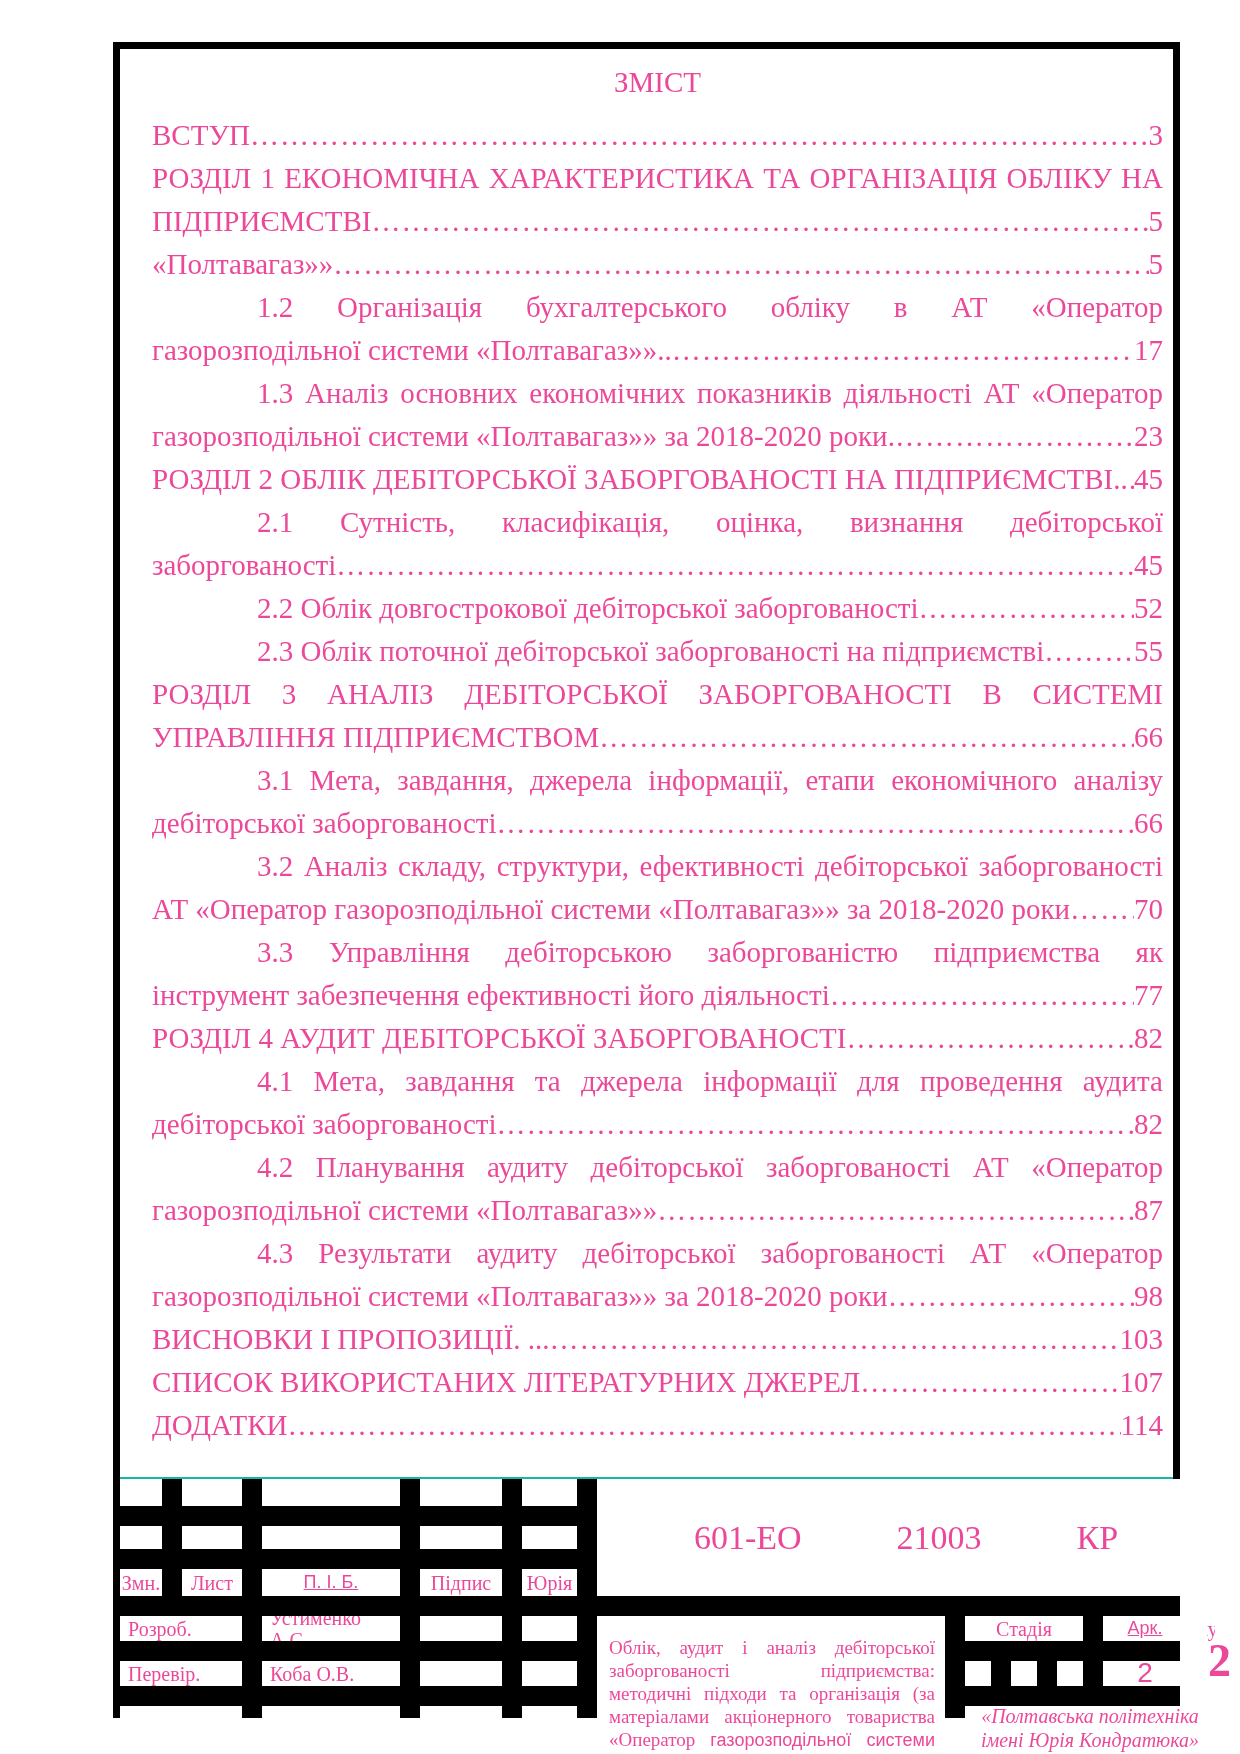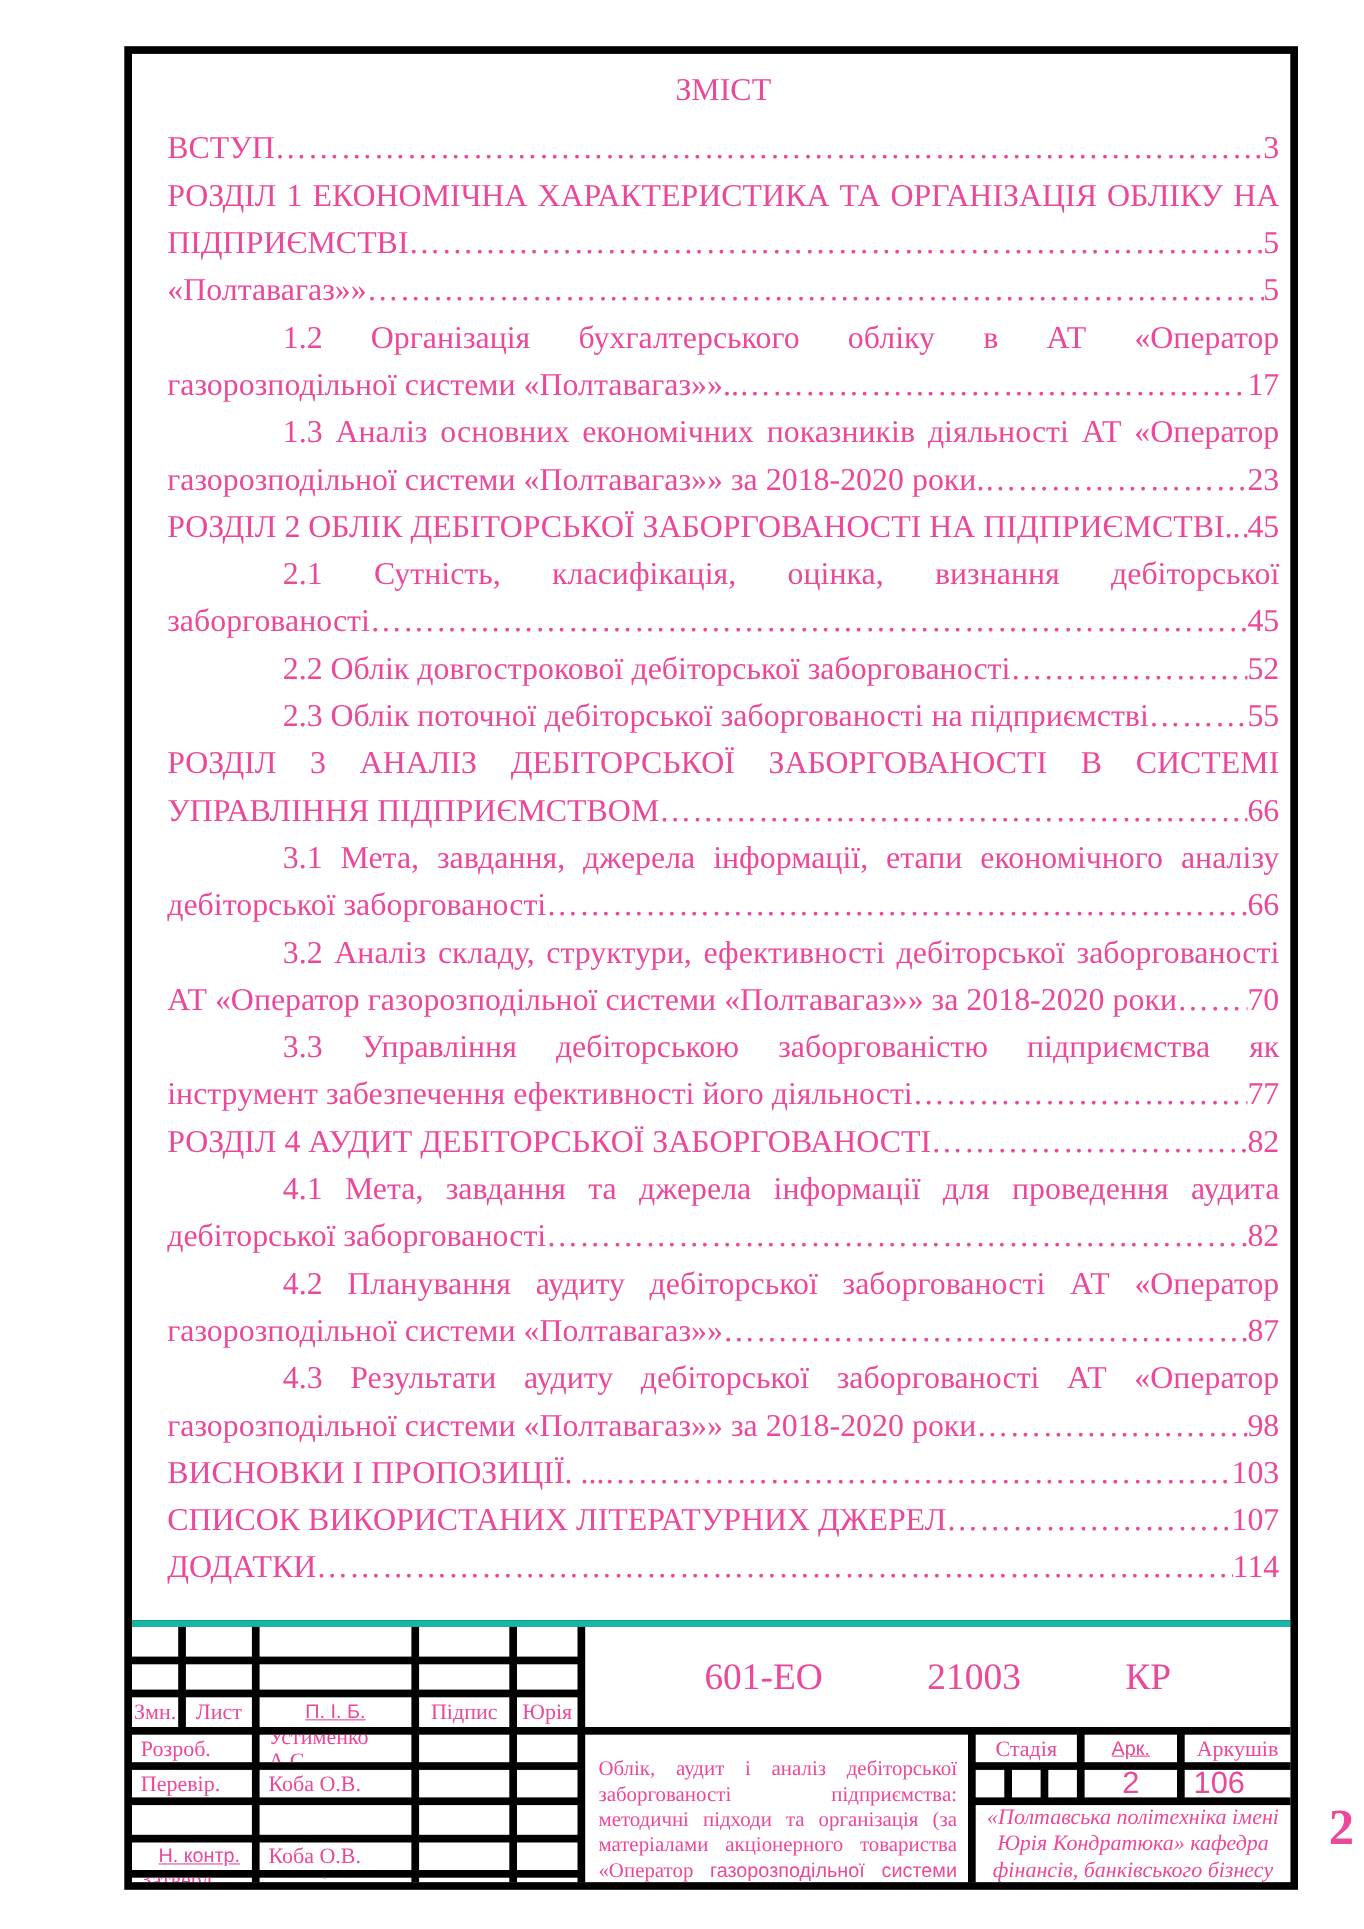--- a/index.html
+++ b/index.html
@@ -13,21 +13,21 @@
        font-size:29px;line-height:43px;}
   .toc-heading{text-align:center;line-height:43px;margin:0 0 10px 0;font-weight:normal;font-size:29px;}
   .toc-line{display:flex;align-items:baseline;white-space:nowrap;height:43px;}
   .toc-line.stretch{display:block;text-align:justify;text-align-last:justify;white-space:normal;font-family:Liberation Serif, serif;}
   .toc-line.indent{padding-left:105px;}
   .toc-text{flex:0 0 auto;}
   .toc-leader{flex:1 1 auto;overflow:hidden;white-space:nowrap;letter-spacing:1px;min-width:0;}
   .toc-page{flex:0 0 auto;}
   
   .tblock{position:absolute;left:0;right:0;bottom:0;height:232px;background:#000;
-          border-top:6px solid #14b8a6;display:grid;gap:7px;
+          border-top:2px solid #14b8a6;display:grid;gap:20px;
           grid-template-columns:42px 60px 138px 82px 55px 348px 26px 26px 26px 84px 1fr;
           grid-template-rows:27px 23px 27px 25px 25px 27px 25px 1fr;}
   .cell{background:#fff;overflow:hidden;display:flex;align-items:center;justify-content:center;
         font-size:20px;line-height:1.1;}
   .cell.left{justify-content:flex-start;padding-left:8px;box-sizing:border-box;}
   .cell.sans{font-family:"Liberation Sans",sans-serif;font-size:18px;text-decoration:underline;}
   .doc-code{grid-area:1/6/4/12;display:flex;align-items:center;justify-content:center;gap:95px;
             font-size:34px;}
   .descr{grid-area:4/6/9/7;display:block;padding:20px 10px 0 12px;box-sizing:border-box;
          font-size:19px;line-height:23px;text-align:justify;}

